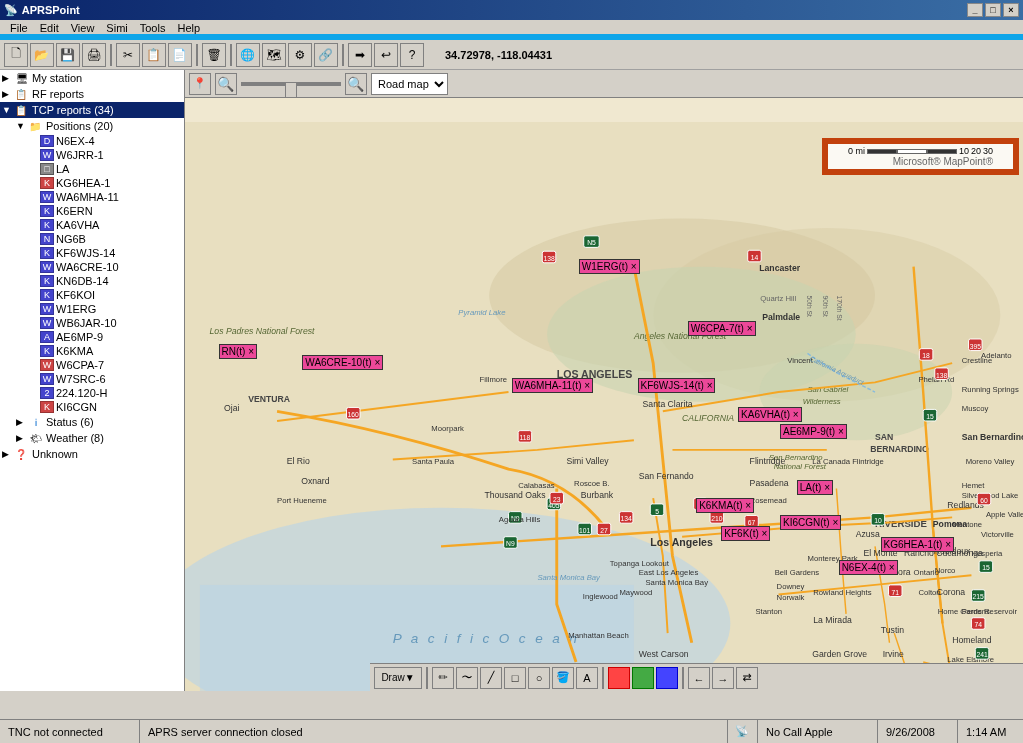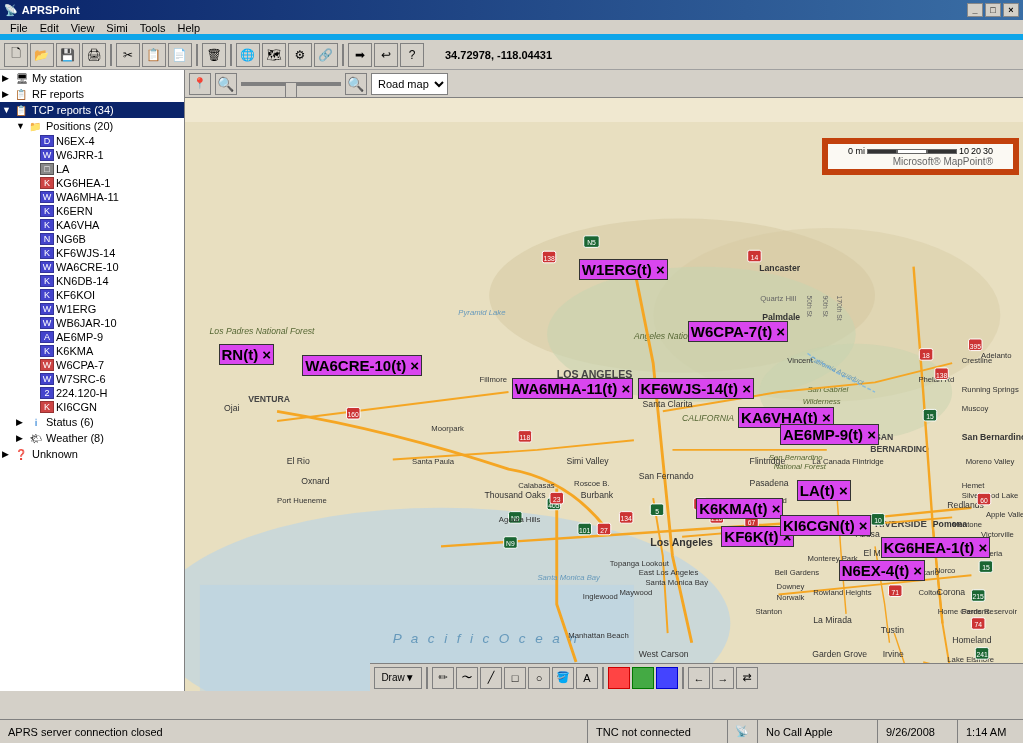--- a/index.html
+++ b/index.html
@@ -209,28 +209,27 @@
       padding: 0 8px;
       border-right: 1px solid #808080;
       height: 100%;
       display: flex;
       align-items: center;
     }
 
     
     .marker {
       position: absolute;
-      font-size: 15px;
-      background: #d946ef;
+      font-size: 10px;
+      background: #ec4899;
       border: 1px solid #333;
       padding: 1px 2px;
       white-space: nowrap;
       cursor: pointer;
       z-index: 5;
-      font-weight: bold;
     }
 
     
     .map-svg {
       position: absolute;
       top: 0; left: 0;
       width: 100%; height: 100%;
       pointer-events: none;
     }
 
@@ -846,26 +845,26 @@
       <div class="toolbar-separator"></div>
       <div class="map-btn">←</div>
       <div class="map-btn">→</div>
       <div class="map-btn">⇄</div>
     </div>
 
   </div>
 </div>
 
 <div class="status-bar">
+  <div class="status-section" style="width:140px">
+    <span>TNC not connected</span>
+  </div>
   <div class="status-section" style="flex:1">
     <span>APRS server connection closed</span>
   </div>
-  <div class="status-section" style="width:140px">
-    <span>TNC not connected</span>
-  </div>
   <div class="status-section" style="width:30px;display:flex;align-items:center;justify-content:center">
     <span>📡</span>
   </div>
   <div class="status-section" style="width:120px">
     <span>No Call Apple</span>
   </div>
   <div class="status-section" style="width:80px">
     <span>9/26/2008</span>
   </div>
   <div class="status-section" style="width:65px;border-right:none">

